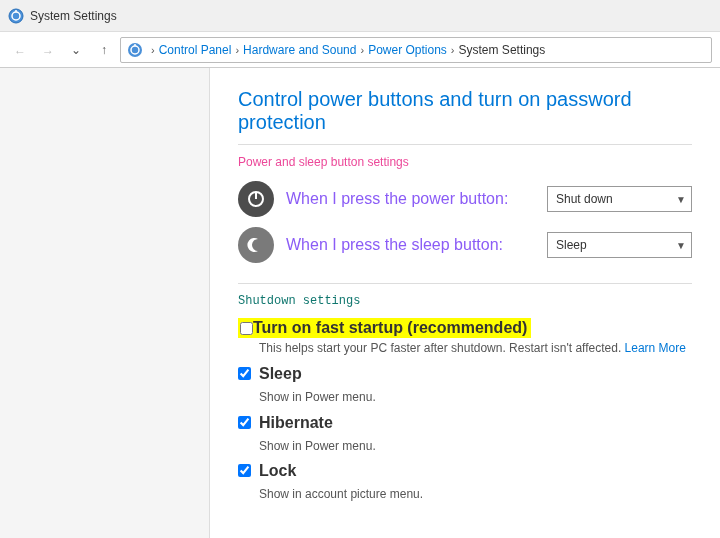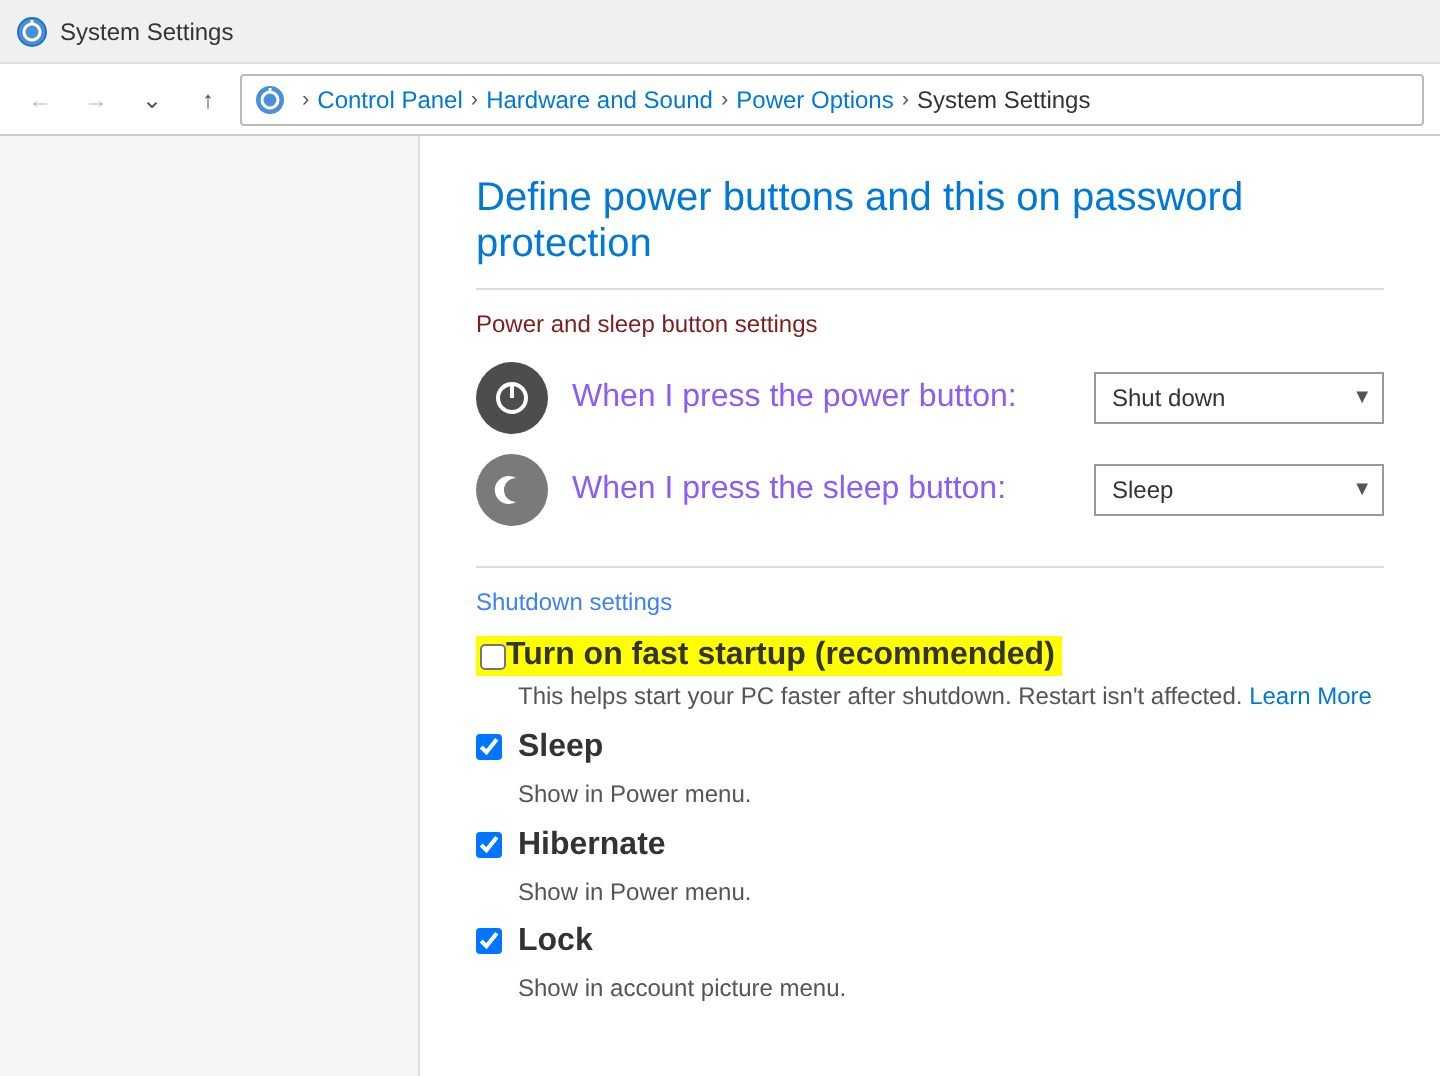--- a/index.html
+++ b/index.html
@@ -117,21 +117,21 @@
     }
 
     .section-divider {
       border: none;
       border-top: 1px solid #ddd;
       margin-bottom: 10px;
     }
 
     .section-label {
       font-size: 12px;
-      color: #7f1d1d;
+      color: #ec4899;
       margin-bottom: 12px;
     }
 
     .button-settings {
       margin-bottom: 20px;
     }
 
     .setting-row {
       display: flex;
       align-items: center;
@@ -172,22 +172,23 @@
       color: #555;
     }
 
     
     .shutdown-section {
       margin-top: 8px;
     }
 
     .shutdown-settings-label {
       font-size: 12px;
-      color: #3b82f6;
+      color: #0f766e;
       margin-bottom: 10px;
+      font-family: Liberation Mono, monospace;
     }
 
     .checkbox-row {
       display: flex;
       align-items: flex-start;
       margin-bottom: 6px;
     }
 
     .checkbox-row input[type="checkbox"] {
       margin-right: 8px;
@@ -289,21 +290,21 @@
     <span class="breadcrumb-sep">›</span>
     <span class="breadcrumb-current">System Settings</span>
   </div>
 </div>
 
 <div class="main-content">
 
   <div class="left-panel"></div>
 
   <div class="content-area">
-    <div class="page-title">Define power buttons and this on password protection</div>
+    <div class="page-title">Control power buttons and turn on password protection</div>
 
     <hr class="section-divider">
 
     <div class="button-settings">
       <div class="section-label">Power and sleep button settings</div>
 
       <div class="setting-row">
         <div class="power-circle">
           <svg width="20" height="20" viewBox="0 0 20 20">
             <circle cx="10" cy="10" r="7" fill="none" stroke="#fff" stroke-width="2"></circle>

